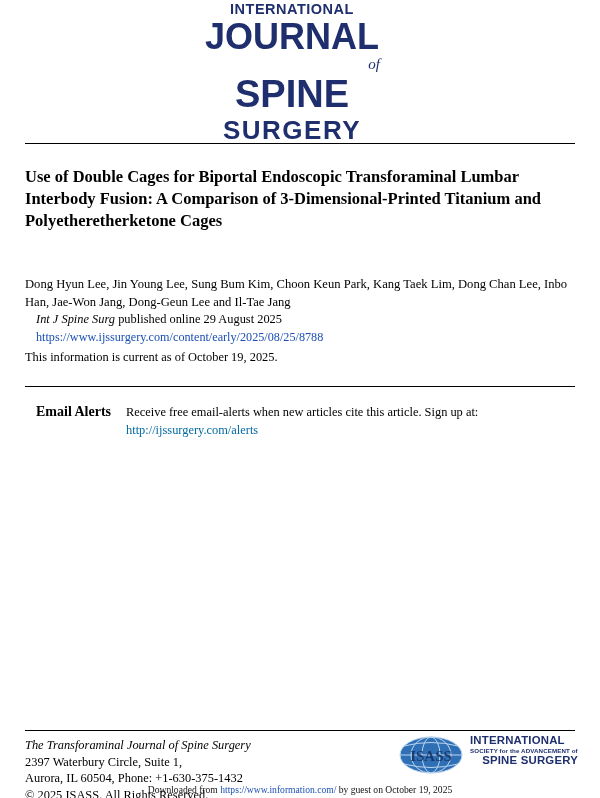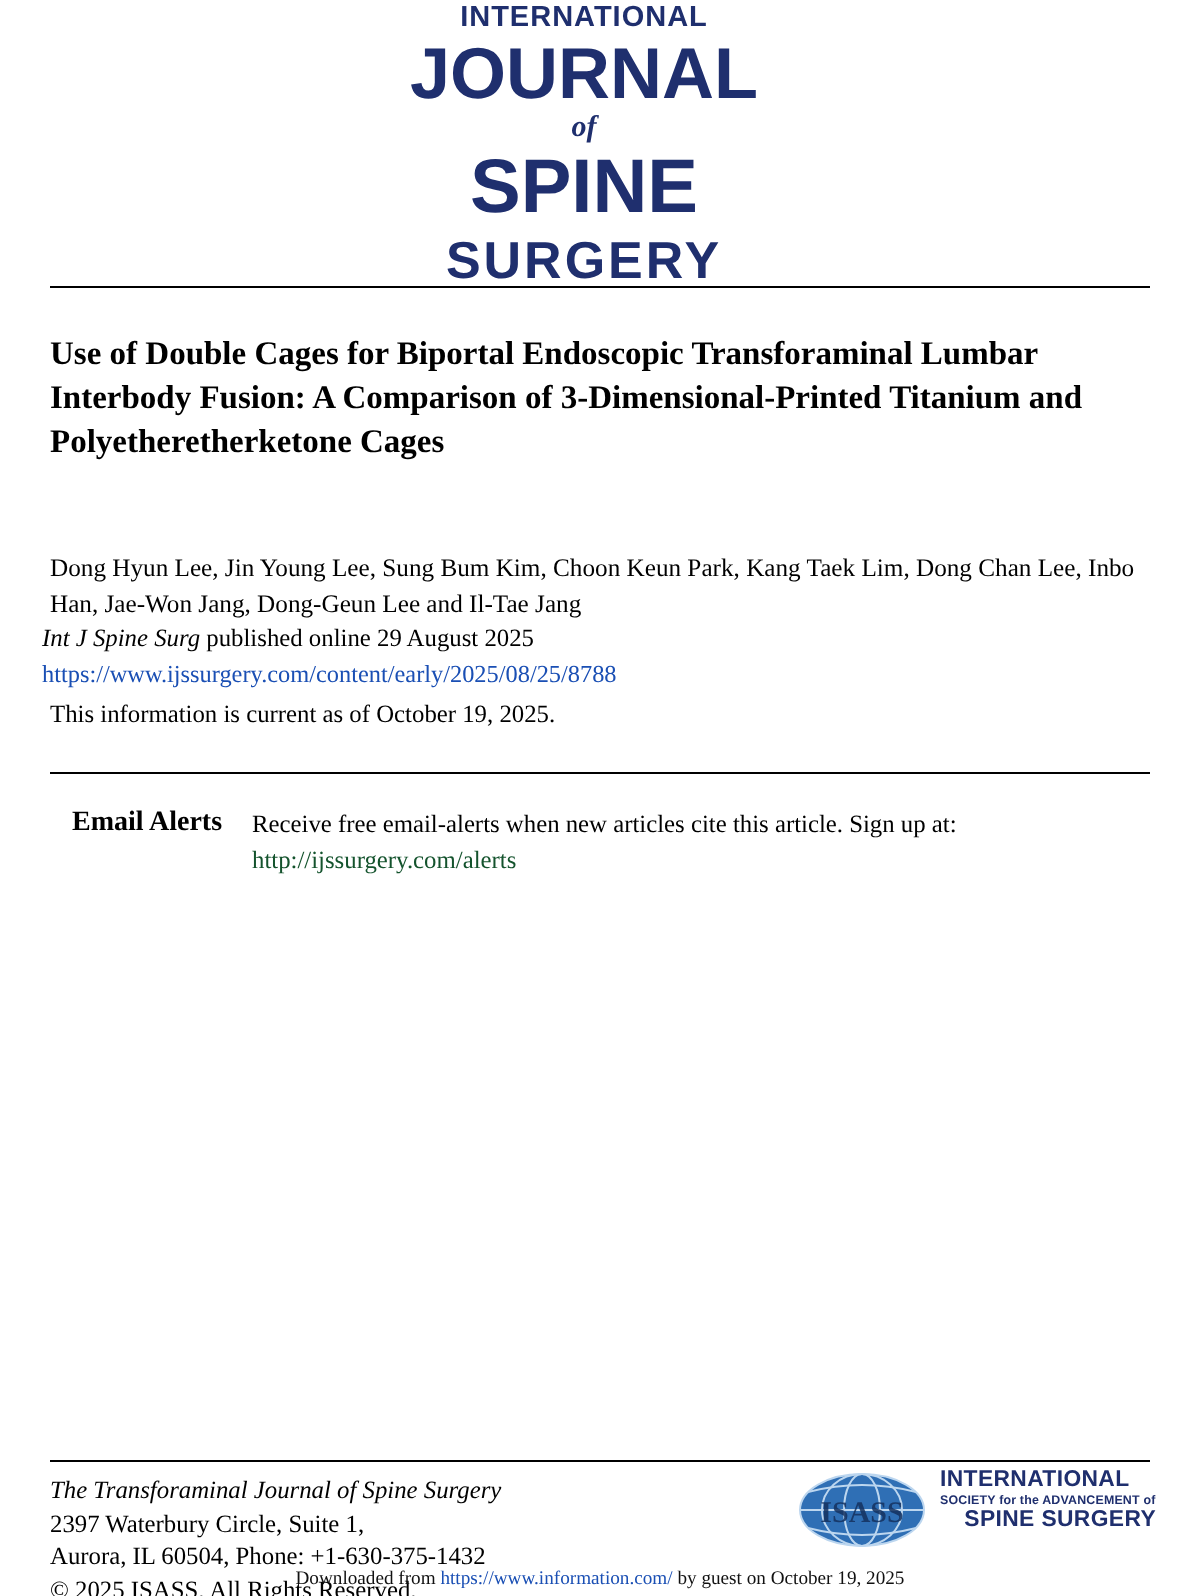--- a/index.html
+++ b/index.html
@@ -40,23 +40,24 @@
     padding-top: 2px;
   }
   .logo-line2 {
     font-size: 36px;
     letter-spacing: 0px;
     margin-top: 2px;
   }
   .logo-of {
     font-size: 15px;
     font-style: italic;
-    font-weight: bold;
+    font-weight: normal;
     margin-top: 2px;
     font-family: "Liberation Serif", serif;
+    text-align: right;
   }
   .logo-line3 {
     font-size: 38px;
     margin-top: 3px;
   }
   .logo-line4 {
     font-size: 26px;
     letter-spacing: 1.5px;
     margin-top: 4px;
   }
@@ -88,21 +89,21 @@
     position: absolute;
     left: 25px;
     top: 276px;
     width: 548px;
     font-size: 12.6px;
     line-height: 1.42;
   }
 
   .pubinfo {
     position: absolute;
-    left: 21px;
+    left: 36px;
     top: 311px;
     width: 548px;
     font-size: 12.4px;
     line-height: 1.45;
   }
   .pubinfo .ital {
     font-style: italic;
   }
   .doi-link {
     color: #1a4fb4;
@@ -128,21 +129,21 @@
   }
   .alerts-text {
     position: absolute;
     left: 126px;
     top: 404px;
     width: 440px;
     font-size: 12.4px;
     line-height: 1.45;
   }
   .alerts-link {
-    color: #14532d;
+    color: #0369a1;
     text-decoration: none;
     margin-top: 38px;
   }
 
   
   .footer-addr {
     position: absolute;
     left: 25px;
     top: 737px;
     width: 380px;

